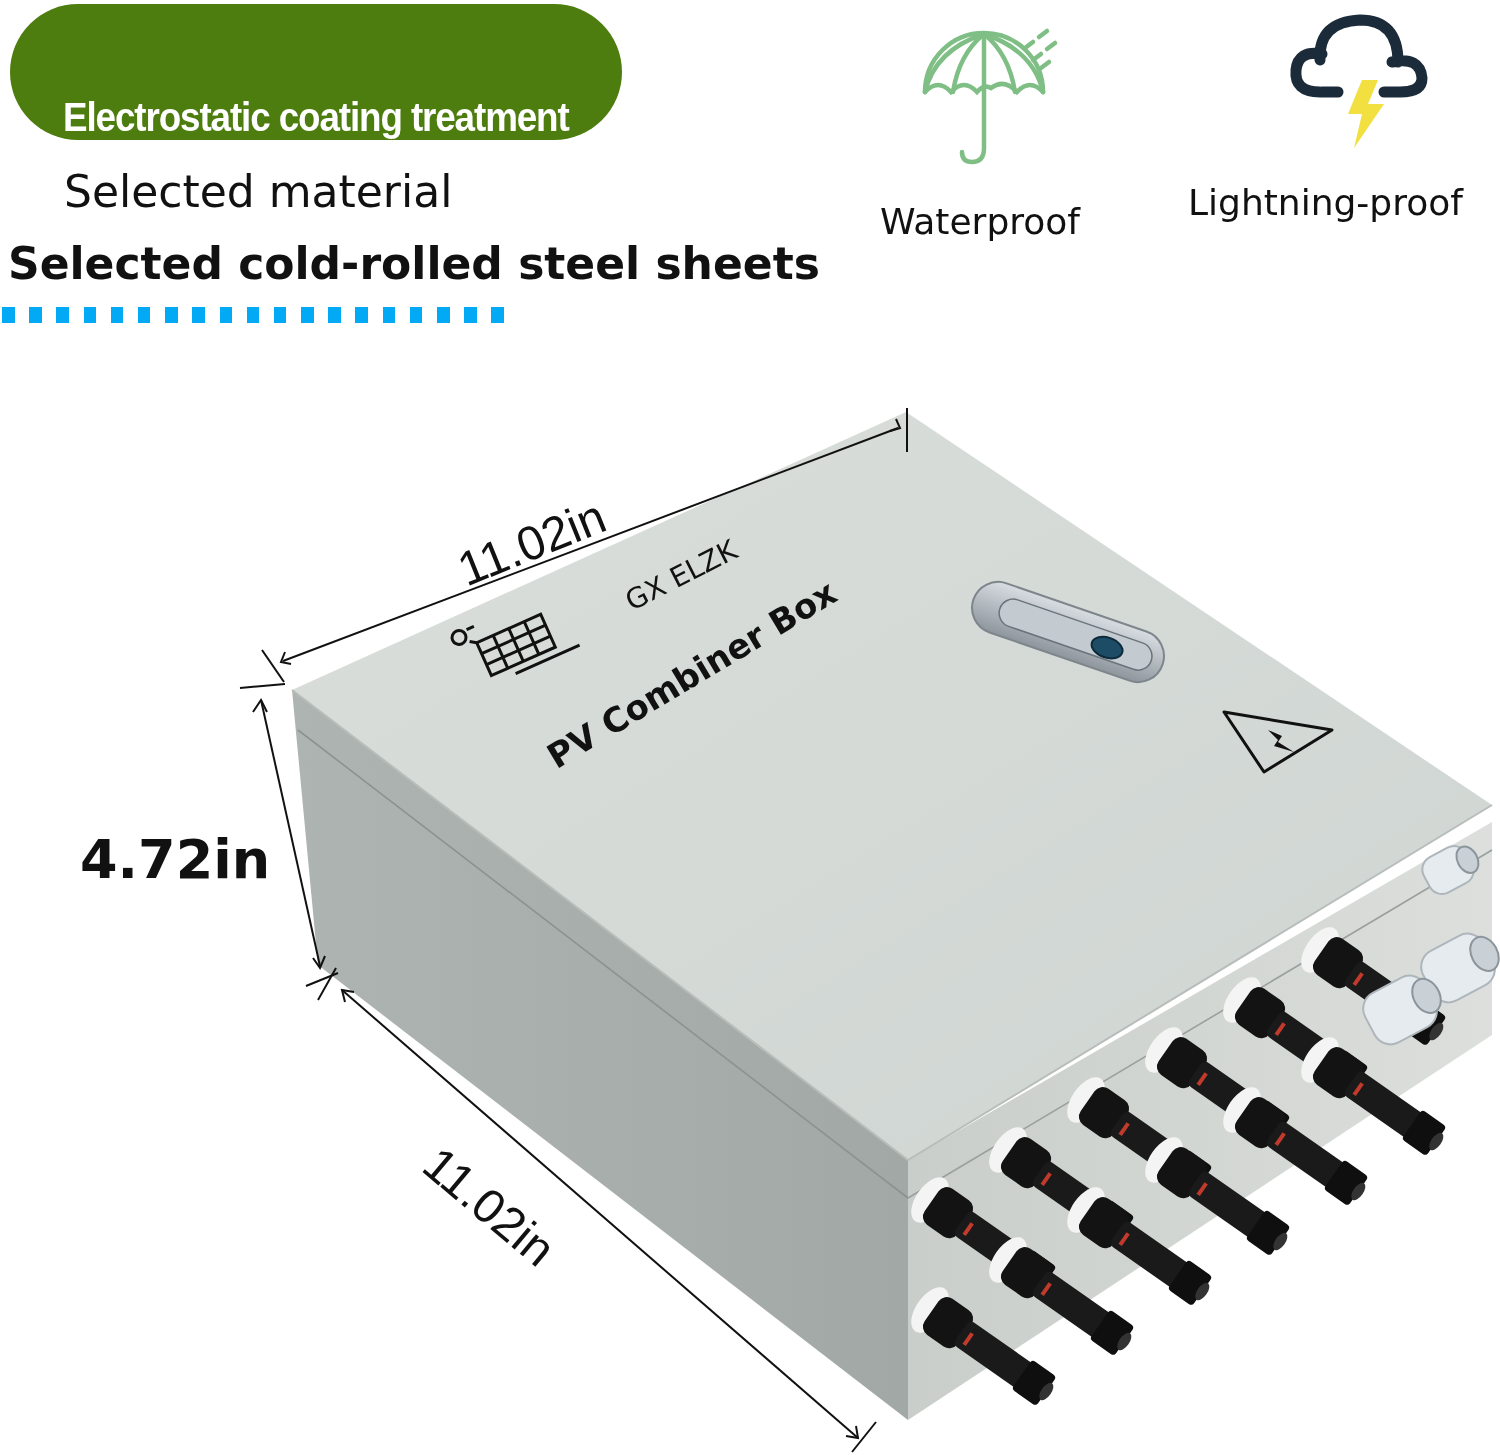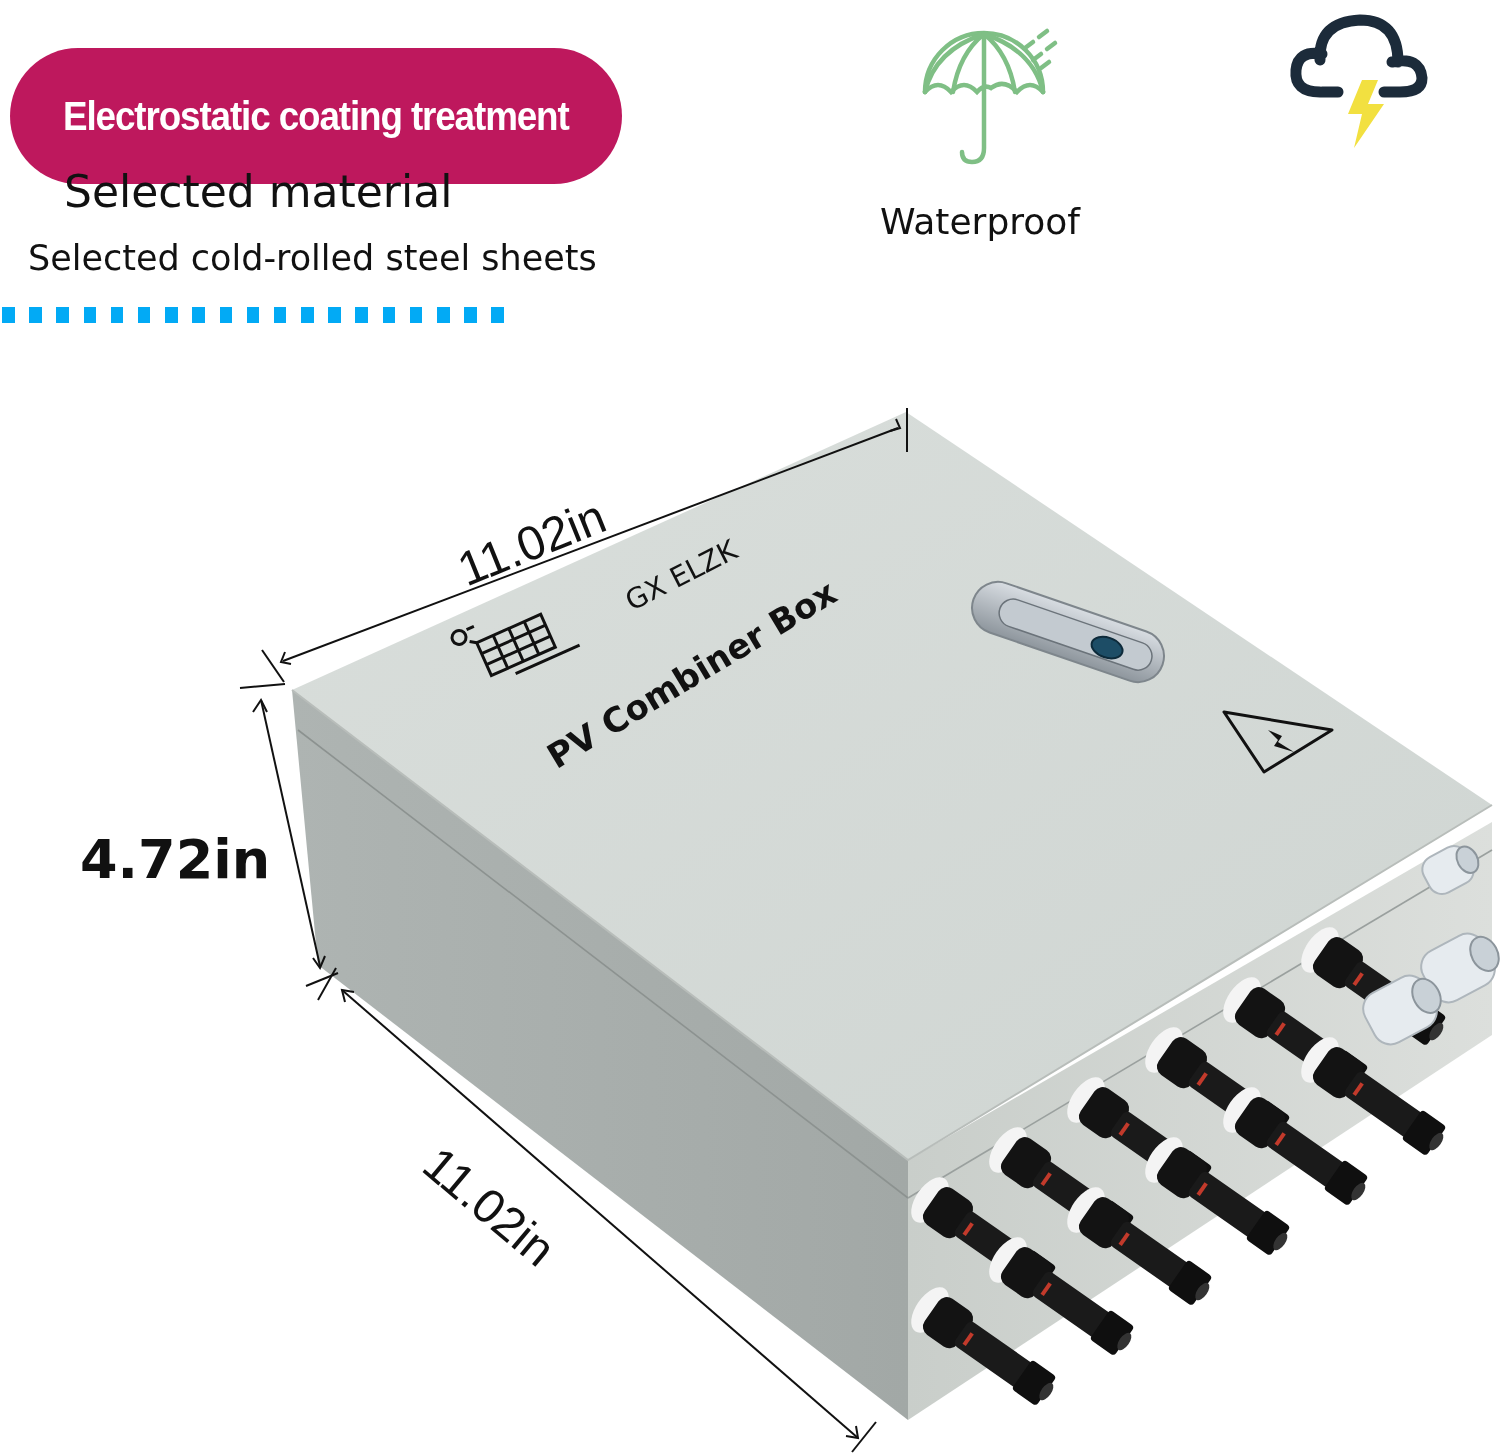--- a/index.html
+++ b/index.html
@@ -1,21 +1,21 @@
 <!DOCTYPE html>
 <html><head>
 <meta charset="utf-8">
 <style>
   html,body{margin:0;padding:0;background:#ffffff;}
   body{width:1500px;height:1455px;position:relative;overflow:hidden;font-family:"DejaVu Sans","Liberation Sans",sans-serif;color:#111;}
-  .pill{position:absolute;left:10px;top:4px;width:612px;height:136px;border-radius:68px;background:#be185d;display:flex;align-items:center;justify-content:center;margin-top:44px;}
+  .pill{position:absolute;left:10px;top:4px;width:612px;height:136px;border-radius:68px;background:#4d7c0f;display:flex;align-items:flex-end;justify-content:center;}
   .pill span{color:#fff;font-family:"Liberation Sans",sans-serif;font-weight:bold;font-size:40px;letter-spacing:-1.2px;transform:scaleX(0.92);}
   .t{position:absolute;white-space:nowrap;font-family:"DejaVu Sans",sans-serif;}
   .housing{left:64px;top:166px;font-size:44px;}
-  .steel{left:28px;top:238px;font-size:35px;}
+  .steel{left:8px;top:238px;font-size:44px;font-weight:bold;}
   .dots{position:absolute;left:2px;top:307px;display:flex;gap:14.7px;}
   .dots i{display:block;width:12.5px;height:16px;background:#02aaf5;}
   .feat{position:absolute;text-align:left;font-family:"DejaVu Sans",sans-serif;font-size:36px;line-height:43px;}
   .wp{left:880px;top:200px;width:230px;}
   .lp{left:1188px;top:181px;width:300px;}
   .icon{position:absolute;}
   svg.scene{position:absolute;left:0;top:0;}
   .dim{position:absolute;white-space:nowrap;font-family:"DejaVu Sans",sans-serif;color:#111;}
 </style>
 </head>
@@ -60,20 +60,21 @@
     <path d="M110 38 l8 -6 M124 27 l8 -6 M118 50 l8 -6 M132 39 l8 -6 M126 58 l8 -6"></path>
   </g>
 </svg>
 <div class="feat wp">Waterproof</div>
 
 <svg class="icon" width="160" height="160" viewBox="0 0 160 160" style="left:1280px;top:0px;">
   <path d="M40 92 Q 14 92 16 70 Q 18 50 42 54 M40 60 Q 38 22 80 20 Q 118 20 118 62 M112 62 Q 140 56 142 78 Q 142 92 120 92 M58 92 L42 92 M120 92 L104 92" fill="none" stroke="#1c2b3a" stroke-width="11" stroke-linecap="round"></path>
   <polygon points="82,80 98,80 88,104 104,104 74,148 82,114 68,114" fill="#f2e040"></polygon>
 </svg>
 <div class="feat lp">
+  <div>Lightning-proof</div>
 </div>
 
 <svg class="scene" width="1500" height="1455" viewBox="0 0 1500 1455">
   <defs>
     <linearGradient id="topG" x1="0" y1="0" x2="1" y2="1">
       <stop offset="0" stop-color="#d9dedb"></stop>
       <stop offset="1" stop-color="#cfd5d2"></stop>
     </linearGradient>
     <linearGradient id="leftG" x1="0" y1="0" x2="1" y2="0">
       <stop offset="0" stop-color="#aeb4b2"></stop>

